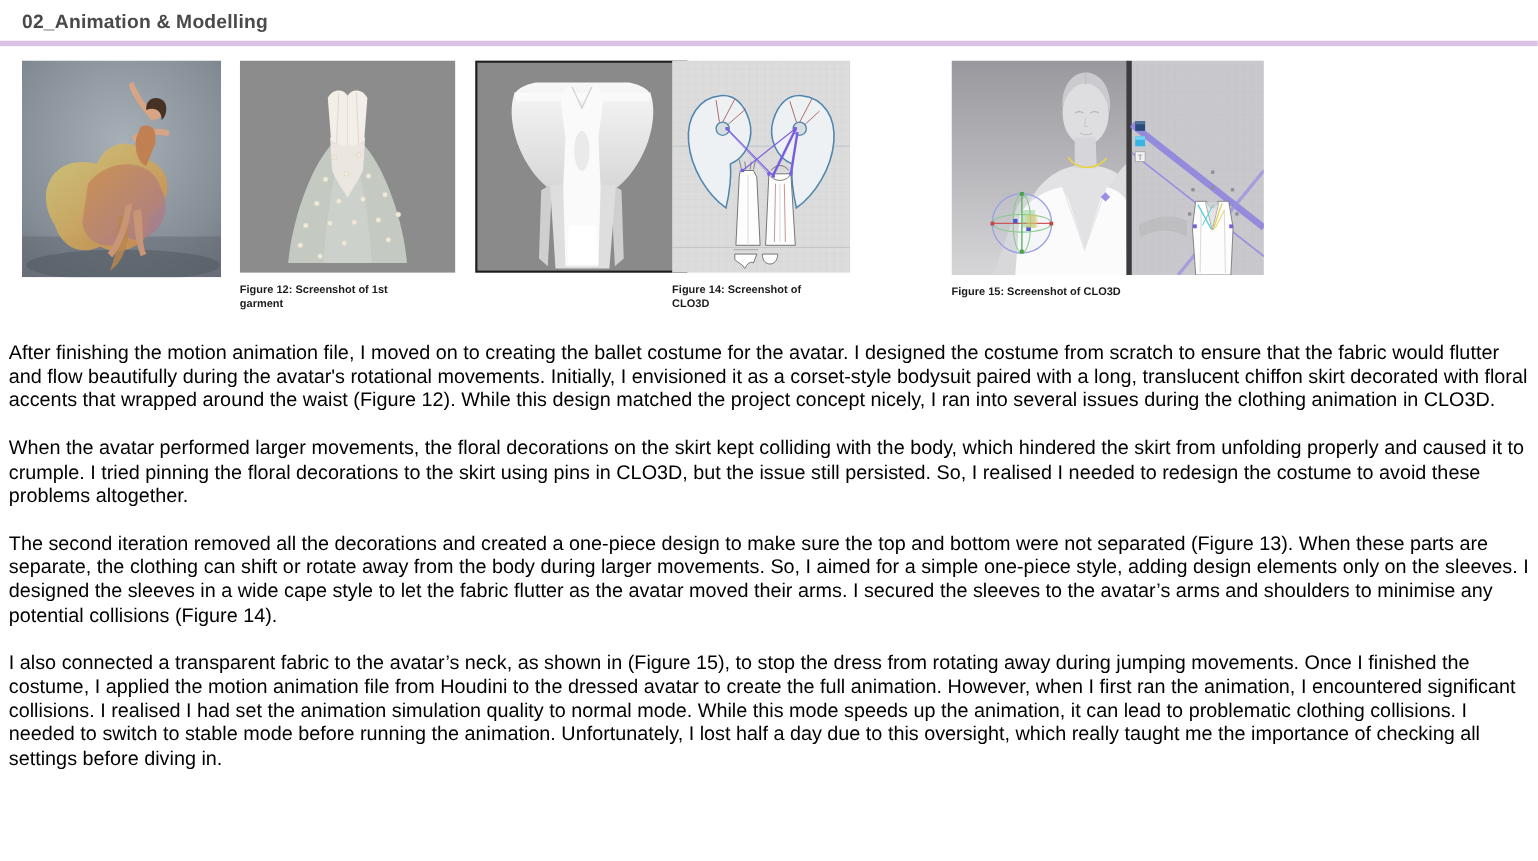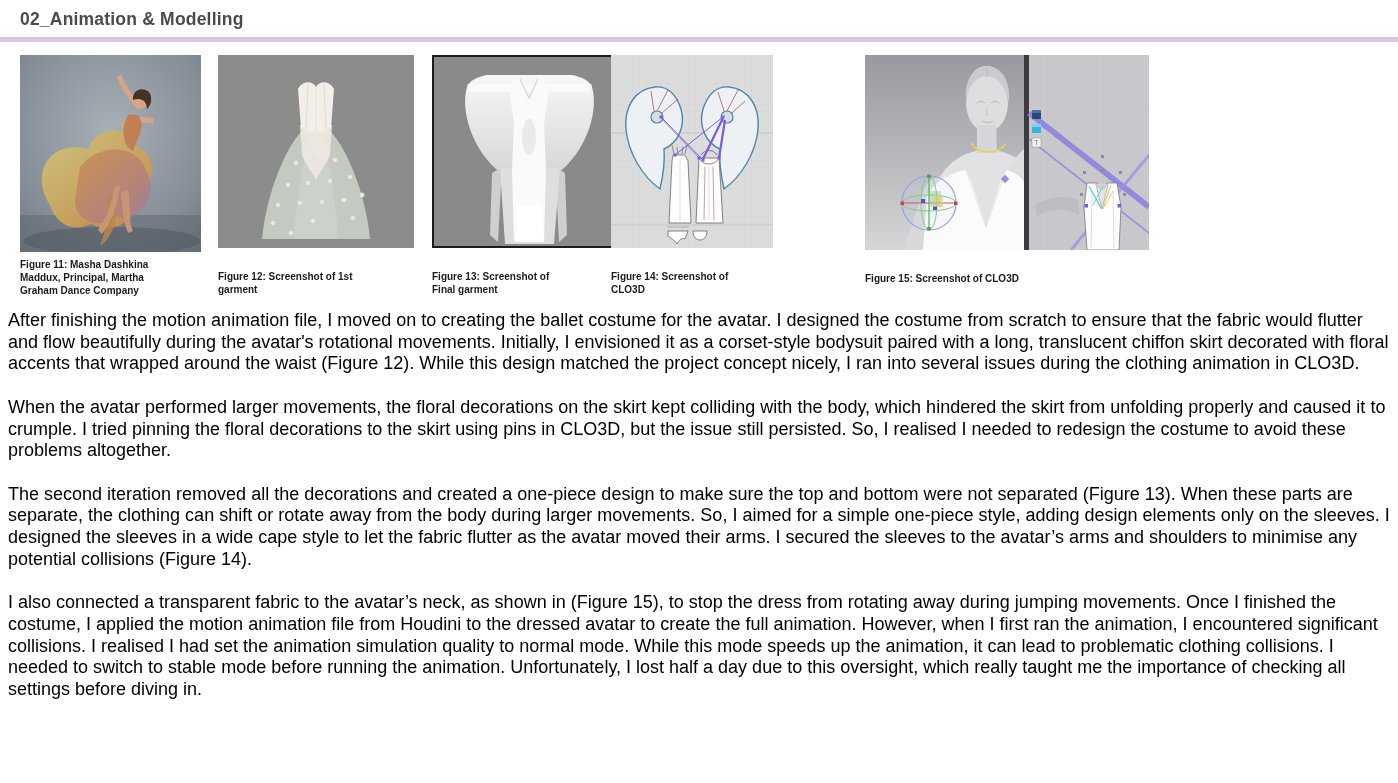--- a/index.html
+++ b/index.html
@@ -19,21 +19,21 @@
   }
   .header-divider {
     position: absolute; left: 0; top: 37px; width: 1398px; height: 5px;
     background: #dcc3e6;
   }
 
   
   .figure { position: absolute; top: 55px; }
   .figure .imgbox { display: block; line-height: 0; }
   .figure figcaption {
-    margin-top: 22px;
+    margin-top: 9px;
     font-size: 10px; font-weight: bold; color: #1b1b1b;
     line-height: 13px; white-space: pre-line;
   }
   #fig11 { left: 20px; }
   #fig12 { left: 218px; }
   #fig13 { left: 432px; }
   #fig14 { left: 611px; }
   #fig15 { left: 865px; }
   #fig11 figcaption { margin-top: 6px; }
 
@@ -79,23 +79,20 @@
         <path d="M95,140 C101,160 92,184 80,191 C88,171 86,156 88,142 Z" fill="#b8864f" opacity="0.85"></path>
         <path d="M118,55 C110,45 101,35 97,22 L101,19 C106,32 114,42 123,52 Z" fill="#d7a585"></path>
         <path d="M100,69 C110,62 126,60 134,64 L133,69 C122,66 110,68 102,74 Z" fill="#d7a585"></path>
         <path d="M108,60 C118,57 123,62 121,76 L113,96 C105,93 102,80 104,70 Z" fill="#c08052"></path>
         <circle cx="121" cy="47" r="6.5" fill="#d7a585"></circle>
         <path d="M113,45 C112,35 122,31 129,37 C133,42 131,51 127,54 C127,45 120,42 113,45 Z" fill="#463125"></path>
         <path d="M100,130 C98,150 91,168 82,179 L78,175 C87,162 92,148 94,132 Z" fill="#c89576"></path>
         <path d="M108,135 C111,152 108,166 113,176 L108,178 C103,165 102,150 101,137 Z" fill="#c89576"></path>
       </svg>
     </span>
-    <figcaption>Figure 11: Masha Dashkina
-Maddux, Principal, Martha
-Graham Dance Company</figcaption>
   </figure>
 
   <figure class="figure" id="fig12">
     <span class="imgbox">
       <svg width="196" height="193" viewBox="0 0 196 193">
         <rect width="196" height="193" fill="#8c8c8c"></rect>
         <path d="M84,76 L112,76 C129,93 148,140 152,184 L44,184 C48,140 67,93 84,76 Z" fill="#c7ccc5" opacity="0.95"></path>
         <path d="M92,80 L104,80 C112,110 118,150 120,184 L76,184 C78,150 84,110 92,80 Z" fill="#d3d7d0" opacity="0.6"></path>
         <path d="M82,70 L114,70 L112,100 C106,113 100,120 98,125 C96,120 88,111 84,100 Z" fill="#eee8e2" opacity="0.92"></path>
         <path d="M80,34 C84,26 94,25 98,32 C102,25 112,26 116,34 L113,73 C103,79 93,79 83,73 Z" fill="#f4eee8"></path>
@@ -143,22 +140,20 @@
         <path d="M35,29 L160,29 L158,37 L37,37 Z" fill="#ffffff" opacity="0.55"></path>
         <path d="M60,118 L70,112 L66,187 L58,180 Z" fill="#cfcfcf"></path>
         <path d="M133,118 L123,112 L127,187 L135,180 Z" fill="#cfcfcf"></path>
         <path d="M68,113 L128,113 L122,189 L73,189 Z" fill="#dedede"></path>
         <path d="M86,22 L97,46 L108,22 C112,24 116,30 116,40 L112,70 L114,115 L112,187 L82,187 L80,115 L82,70 L78,40 C78,30 82,24 86,22 Z" fill="#fafafa"></path>
         <path d="M88,24 L97,43 L106,24" stroke="#cfcfcf" stroke-width="1" fill="none"></path>
         <ellipse cx="97" cy="82" rx="7" ry="18" fill="#e2e2e2" opacity="0.7"></ellipse>
         <path d="M85,150 L110,150 L112,185 L84,185 Z" fill="#ffffff" opacity="0.85"></path>
       </svg>
     </span>
-    <figcaption>Figure 13: Screenshot of
-Final garment</figcaption>
   </figure>
 
   <figure class="figure" id="fig14">
     <span class="imgbox">
       <svg width="162" height="193" viewBox="0 0 162 193">
         <defs>
           <pattern id="grid14" width="7" height="7" patternUnits="userSpaceOnUse">
             <path d="M7,0 L0,0 0,7" fill="none" stroke="#cfcfcf" stroke-width="0.5"></path>
           </pattern>
         </defs>

